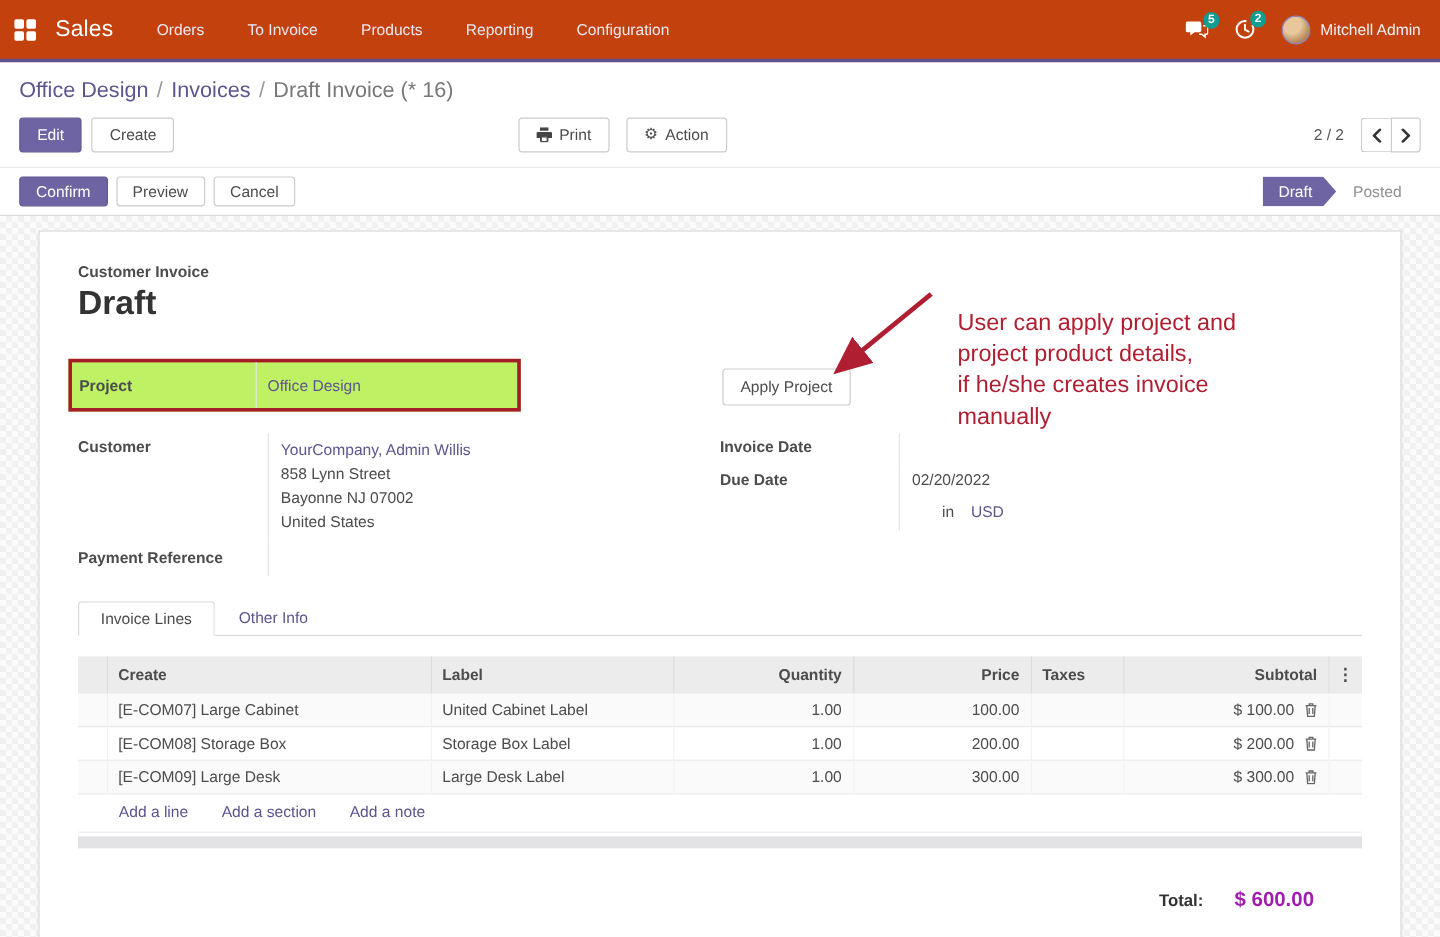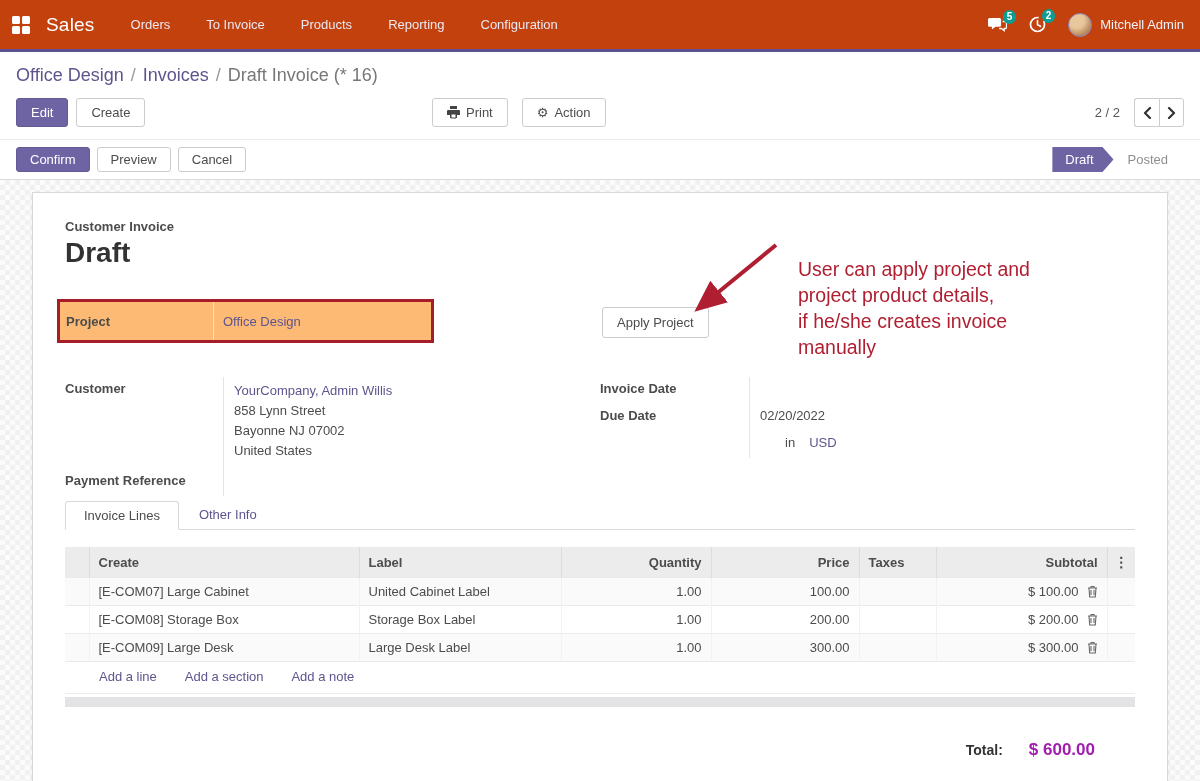--- a/index.html
+++ b/index.html
@@ -50,32 +50,32 @@
     background:
       linear-gradient(45deg, #f1f1f2 25%, transparent 25%, transparent 75%, #f1f1f2 75%) 0 0/10px 10px,
       linear-gradient(45deg, #f1f1f2 25%, transparent 25%, transparent 75%, #f1f1f2 75%) 5px 5px/10px 10px,
       #fbfbfb;
   }
   .sheet { position:relative; margin:12px 32px 0; height:600px; background:#fff; border:1px solid #d9d9d9; box-shadow:0 1px 3px rgba(0,0,0,.07); }
 
   .type-label { position:absolute; left:32px; top:26px; font-size:13px; font-weight:700; color:#4c4c4c; }
   .doc-title { position:absolute; left:32px; top:44px; font-size:28px; font-weight:700; color:#333; }
 
-  .project-box { position:absolute; left:24px; top:106px; width:377px; height:44px; border:3px solid #a61c28; background:#fdba74; display:flex; align-items:center; }
+  .project-box { position:absolute; left:24px; top:106px; width:377px; height:44px; border:3px solid #a61c28; background:#bef264; display:flex; align-items:center; }
   .project-box .p-label { width:154px; padding-left:6px; font-weight:700; color:#4c4c4c; align-self:stretch; display:flex; align-items:center; border-right:1px solid #e5e5e5; }
   .project-box .p-value { padding-left:9px; }
   a.field-link { color:#5e548e; text-decoration:none; cursor:pointer; }
 
   .apply-btn { position:absolute; left:569px; top:114px; height:31px; }
 
   .annotation { position:absolute; left:765px; top:63px; width:320px; color:#b01e31; font-size:19.5px; line-height:26px; }
   .annot-arrow { position:absolute; left:620px; top:44px; }
 
   .fields { position:absolute; left:32px; top:168px; width:1072px; }
-  .fgroup { position:absolute; top:16px; display:grid; }
+  .fgroup { position:absolute; top:0; display:grid; }
   .fg-left { left:0; width:490px; grid-template-columns:158px 1fr; }
   .fg-right { left:535px; width:470px; grid-template-columns:149px 1fr; }
   .f-label { font-weight:700; color:#4c4c4c; padding:4px 0 8px; }
   .f-value { border-left:1px solid #e4e4e4; padding:4px 0 8px 10px; min-height:27px; }
   .addr-line { line-height:20px; }
   .currency-val { padding-left:35px; }
   .currency-in { color:#4c4c4c; margin-right:14px; }
 
   
   .flow { padding:308px 32px 0; }

